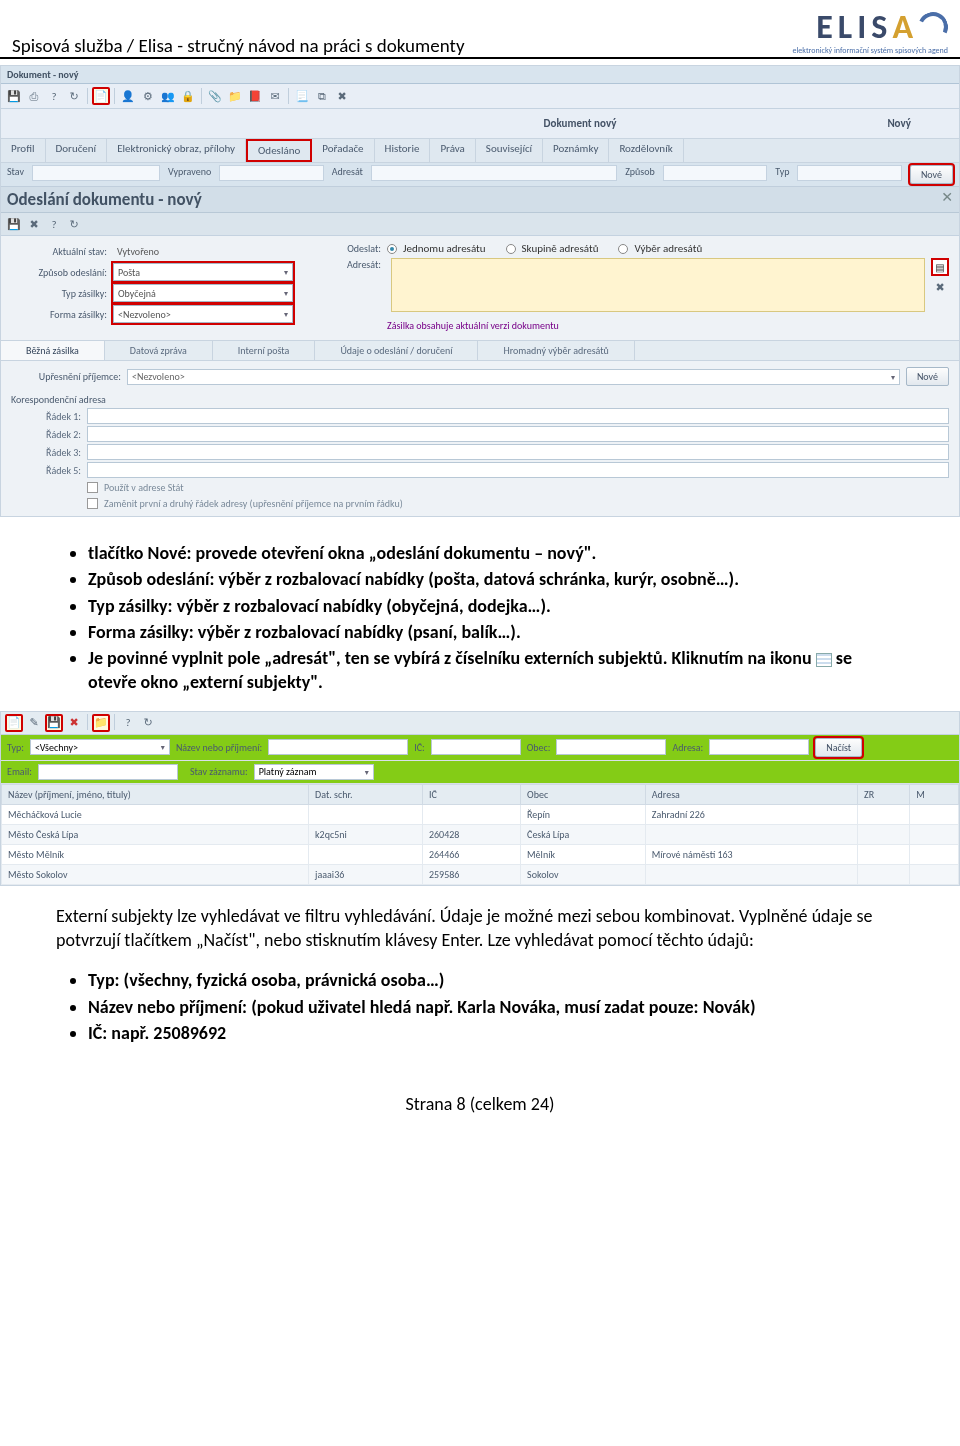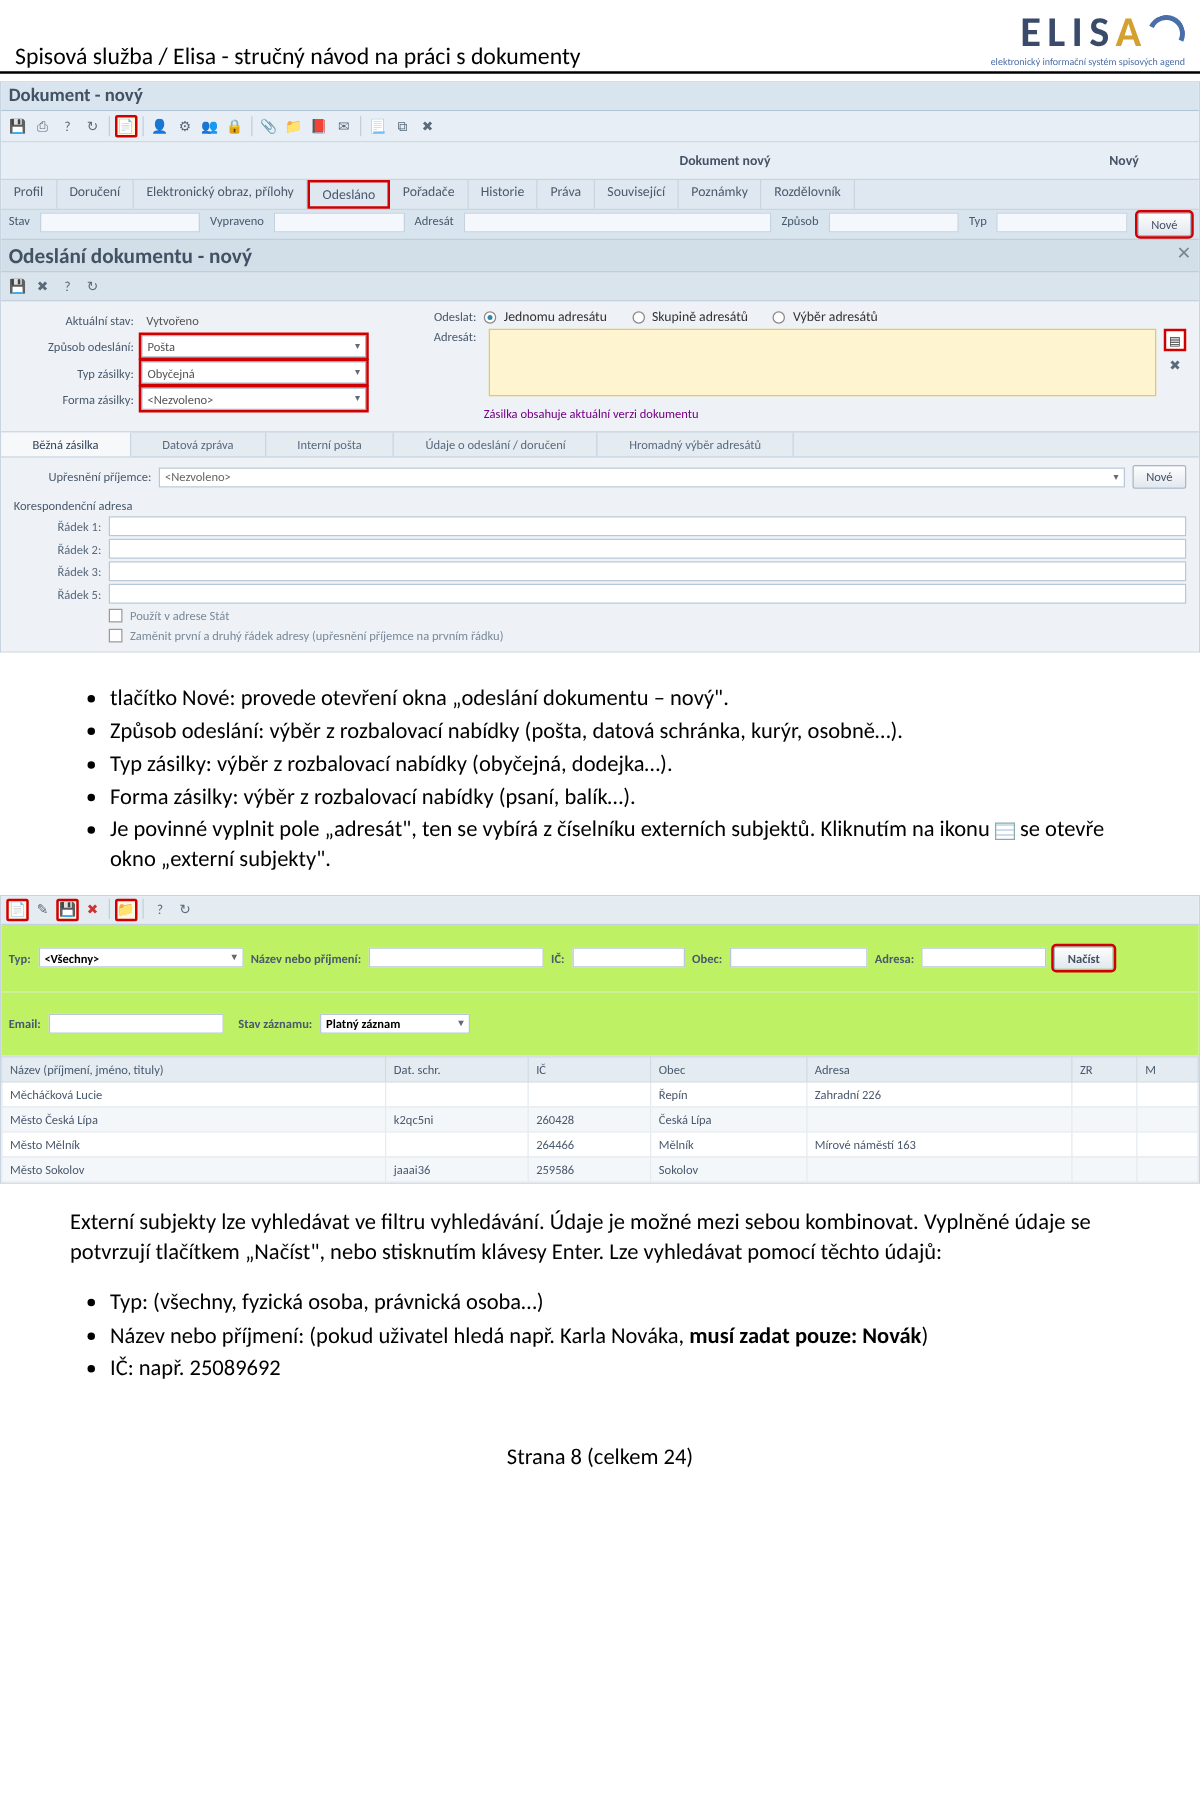--- a/index.html
+++ b/index.html
@@ -7,21 +7,21 @@
   .page { padding: 0 0 20px 0; }
   .doc-header { display: flex; justify-content: space-between; align-items: flex-start; padding: 6px 12px 0 12px; border-bottom: 2px solid #000; margin-bottom: 6px; }
   .doc-title { font-size: 19px; font-weight: 400; padding-top: 28px; }
   .logo-wrap { text-align: right; }
   .logo-text { font-size: 34px; font-weight: 700; letter-spacing: 2px; color: #3a4a6a; display: inline-flex; align-items: center; gap: 3px; }
   .logo-text .o { color: #d4a030; }
   .logo-text .swoosh { width: 30px; height: 30px; border: 4px solid #4a6ea8; border-radius: 50% 50% 50% 0; border-left-color: transparent; border-bottom-color: transparent; transform: rotate(-20deg); display: inline-block; }
   .logo-sub { font-size: 8px; color: #4a6ea8; margin-top: -2px; }
 
   .app-shot { border: 1px solid #c8d4e0; margin: 4px 0 14px 0; font-size: 11px; color: #333; }
-  .win-title { background: #d8e4ee; color: #425264; font-size: 15px; font-weight: 700; padding: 2px 6px; border-bottom: 1px solid #b0c4d6; }
+  .win-title { background: #d8e4ee; color: #425264; font-size: 10px; font-weight: 700; padding: 2px 6px; border-bottom: 1px solid #b0c4d6; }
   .toolbar { background: #e8eef6; padding: 3px 4px; border-bottom: 1px solid #c4d2e0; display: flex; gap: 2px; align-items: center; }
   .tb-icon { width: 18px; height: 18px; border: 1px solid transparent; border-radius: 2px; display: flex; align-items: center; justify-content: center; font-size: 11px; color: #5a6a7a; }
   .tb-icon.red-box { border: 2px solid #d00000; background: #fff8e0; }
   .tb-sep { width: 1px; height: 16px; background: #c0cedc; margin: 0 2px; }
   .doc-title-bar { background: #e8eef6; padding: 8px; display: flex; align-items: center; }
   .doc-title-bar .lbl { flex: 0 0 380px; }
   .doc-title-bar .mid { flex: 1; text-align: center; color: #445266; font-weight: 700; }
   .doc-title-bar .right { flex: 0 0 180px; text-align: right; color: #445266; font-weight: 700; padding-right: 40px; }
 
   .tabs { background: #dfe8f0; display: flex; font-size: 11px; border-top: 1px solid #c8d4e0; border-bottom: 1px solid #c8d4e0; }
@@ -51,30 +51,30 @@
   .sub-tabs .stab { padding: 3px 25px; color: #5a6a7e; border-right: 1px solid #c8d4e0; }
   .sub-tabs .stab.active { background: #f6f8fa; color: #33445a; }
   .input-long { flex: 1; height: 16px; background: #fff; border: 1px solid #b8c8d6; padding: 0 4px; font-size: 10px; color: #666; }
   .sect-hdr { color: #4a5a6e; font-size: 10px; padding: 4px 0 2px 0; }
   .addr-row { display: flex; align-items: center; gap: 6px; margin-bottom: 2px; }
   .addr-row .rlabel { flex: 0 0 70px; text-align: right; font-size: 10px; color: #5a6a7e; }
   .checkbox { width: 11px; height: 11px; border: 1px solid #999; background: #fff; display: inline-block; }
   .chk-row { display: flex; align-items: center; gap: 6px; margin: 3px 0 0 76px; font-size: 10px; color: #7a8a9a; }
 
   .body-text { padding: 10px 56px 6px 66px; font-size: 18px; line-height: 1.35; color: #000; }
-  .body-text ul { padding-left: 22px; }
+  .body-text ul { padding-left: 22px; font-weight: bold; }
   .body-text li { margin-bottom: 2px; }
   .icon-inline { display: inline-block; width: 16px; height: 14px; border: 1px solid #8aa; background: repeating-linear-gradient(#cde, #cde 2px, #fff 2px, #fff 4px); vertical-align: middle; }
   .para { padding: 10px 56px 6px 56px; font-size: 18px; line-height: 1.35; }
 
   
   .shot2 { border: 1px solid #c8d4e0; margin: 8px 0; font-size: 10px; }
   .shot2 .hdr { background: #d4e0ea; color: #425264; font-weight: 700; padding: 2px 6px; }
   .shot2 .tbar { background: #e4ecf2; padding: 2px 4px; display: flex; gap: 2px; border-bottom: 1px solid #c4d2e0; }
-  .filter-row { background: #bef264; padding: 17px 6px; display: flex; align-items: center; gap: 6px; border-bottom: 1px solid #d8e0e8; font-weight: bold; }
+  .filter-row { background: #84cc16; padding: 3px 6px; display: flex; align-items: center; gap: 6px; border-bottom: 1px solid #d8e0e8; }
   .filter-row .flabel { color: #4a5a6e; }
   .filter-row .finput { height: 16px; border: 1px solid #b8c8d6; background: #fff; padding: 0 4px; display: flex; align-items: center; justify-content: space-between; }
   .grid { width: 100%; border-collapse: collapse; }
   .grid th { background: #e4ecf2; text-align: left; padding: 3px 6px; font-weight: 400; color: #4a5a6e; border: 1px solid #d0dae4; font-size: 10px; }
   .grid td { padding: 3px 6px; border: 1px solid #e4eaf0; color: #4a5a6e; font-size: 10px; }
   .grid tr:nth-child(even) td { background: #f4f7fa; }
 
   .footer { text-align: center; font-size: 18px; padding-top: 40px; }
 </style>
 </head>
@@ -269,21 +269,21 @@
       <span class="tb-icon red-box">💾</span>
       <span class="tb-icon" style="color:#c33">✖</span>
       <span class="tb-sep"></span>
       <span class="tb-icon red-box">📁</span>
       <span class="tb-sep"></span>
       <span class="tb-icon">?</span>
       <span class="tb-icon">↻</span>
     </div>
     <div class="filter-row">
       <span class="flabel">Typ:</span>
-      <div class="finput" style="width:164px">
+      <div class="finput" style="width:140px">
           <span>&lt;Všechny&gt;</span>
           <span class="dd-arrow">▾</span>
         </div>
       <span class="flabel">Název nebo příjmení:</span>
       <div class="finput" style="width:140px"></div>
       <span class="flabel">IČ:</span>
       <div class="finput" style="width:90px"></div>
       <span class="flabel">Obec:</span>
       <div class="finput" style="width:110px"></div>
       <span class="flabel">Adresa:</span>

